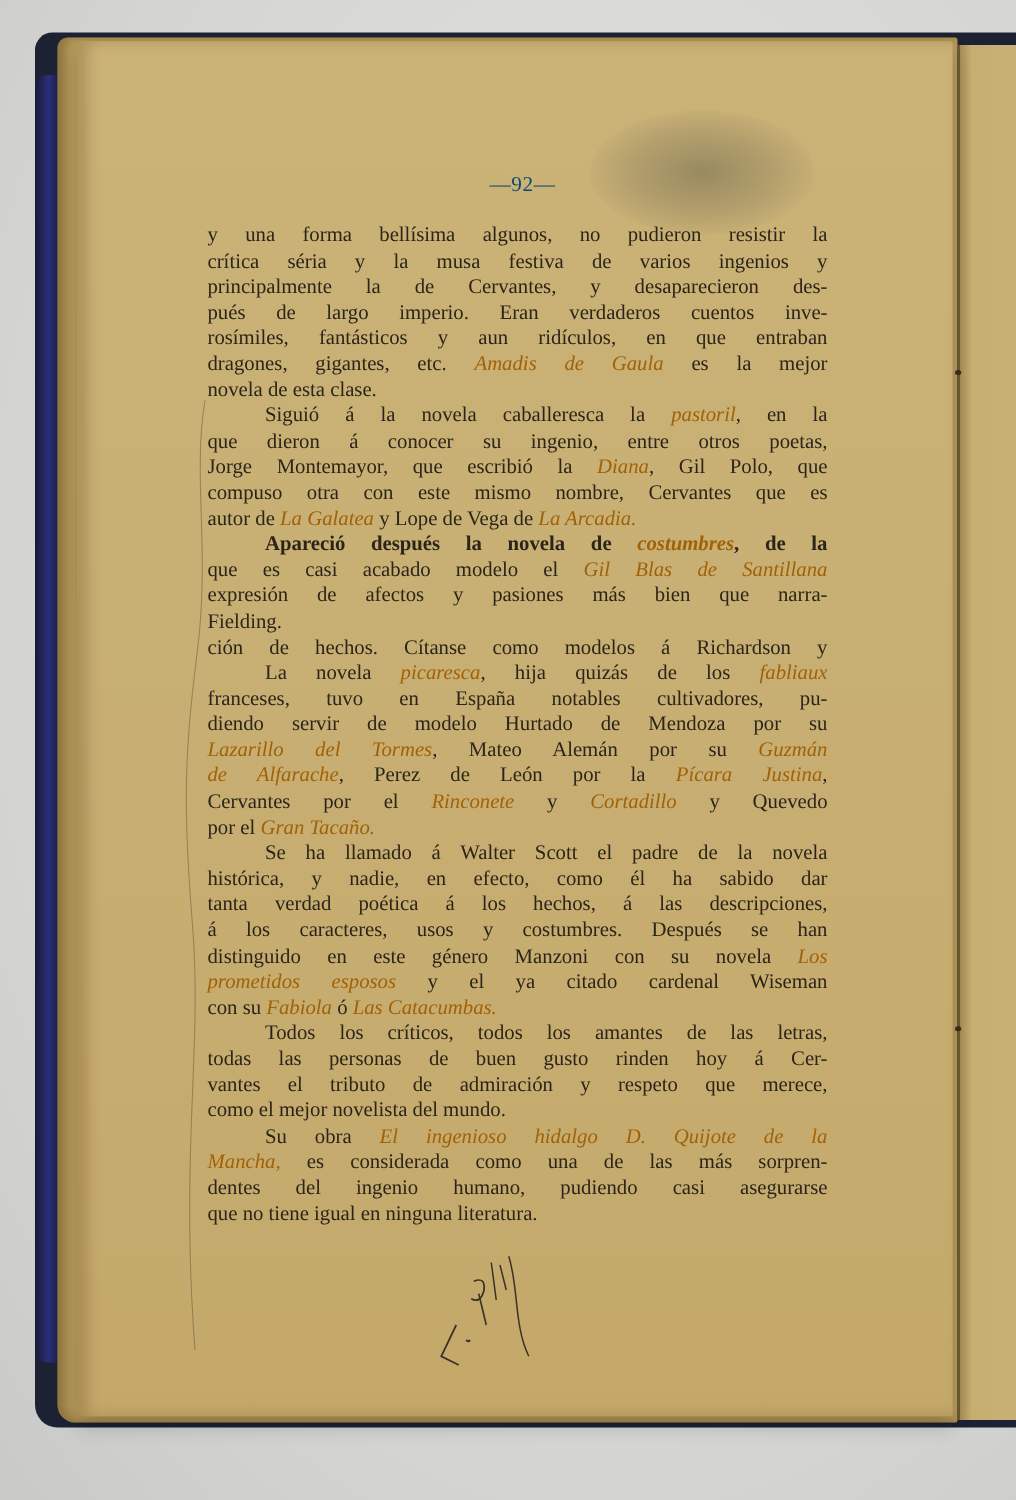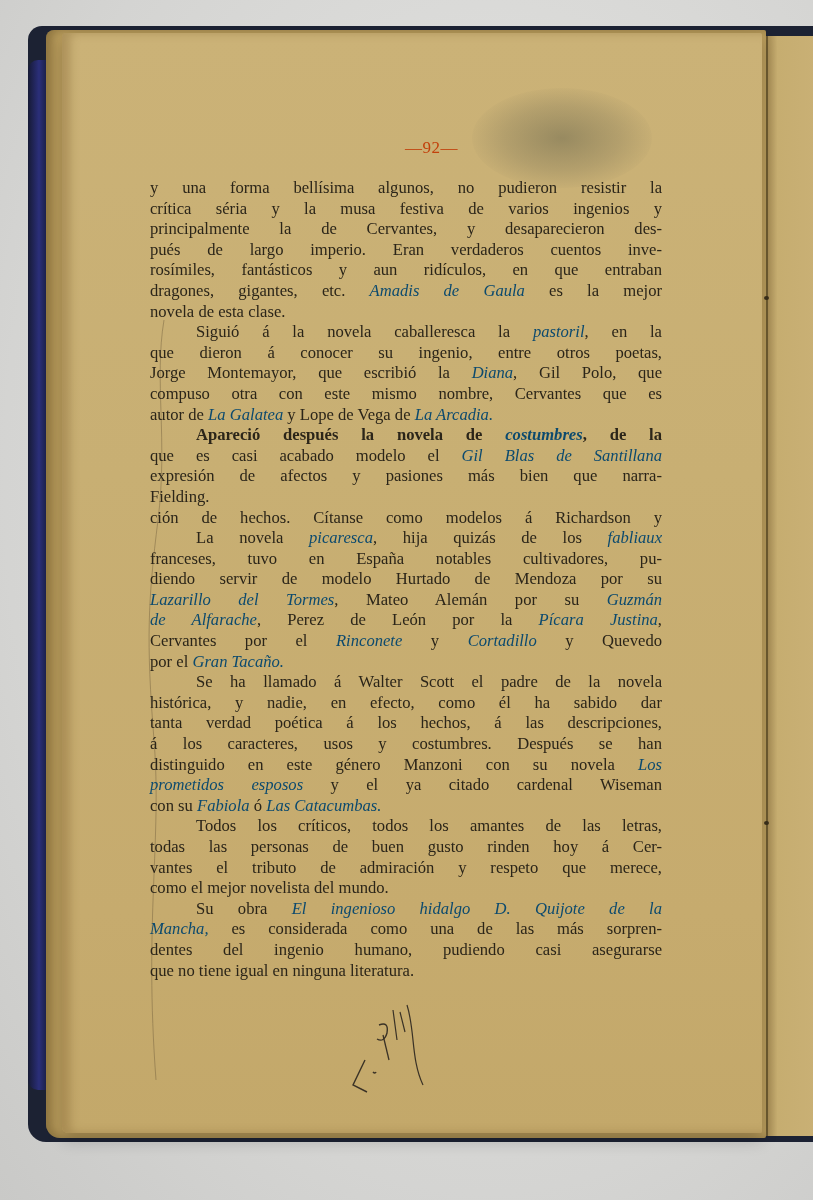--- a/index.html
+++ b/index.html
@@ -42,33 +42,33 @@
   }
   .right-page {
     position: absolute; left: 766px; top: 36px; width: 47px; height: 1100px;
     background: linear-gradient(90deg, #a88e56 0%, #c6ad70 20%, #c9b075 100%);
     border-left: 2px solid #6d5a30;
   }
   .gutter-mark {
     position: absolute; width: 5px; height: 4px; background: #3a2f1a; border-radius: 50%;
   }
   .folio {
-    position: absolute; left: 378px; top: 138px; width: 80px; text-align: right;
-    font-size: 17px; color: #c2410c; letter-spacing: 0.5px;
+    position: absolute; left: 378px; top: 138px; width: 80px; text-align: center;
+    font-size: 17px; color: #0c4a6e; letter-spacing: 0.5px;
   }
   .text-block {
     position: absolute; left: 150px; top: 178px; width: 512px;
     color: #2b2519;
     font-size: 16.6px;
     line-height: 20.6px;
     text-align: justify;
   }
   .text-block p { margin: 0; text-indent: 0; }
-  .text-block i { font-style: italic; color: #0c4a6e; }
-  .line { display: block; text-align-last: justify; white-space: nowrap; }
+  .text-block i { font-style: italic; color: #a16207; }
+  .line { display: block; text-align-last: justify; white-space: nowrap; margin-left: 16px; }
   .line.last { text-align-last: left; }
   .signature {
     position: absolute; left: 345px; top: 1000px; width: 90px; height: 95px;
   }
   .pencil-line {
     position: absolute; left: 134px; top: 320px; width: 40px; height: 760px;
   }
 </style>
 </head>
 <body>

